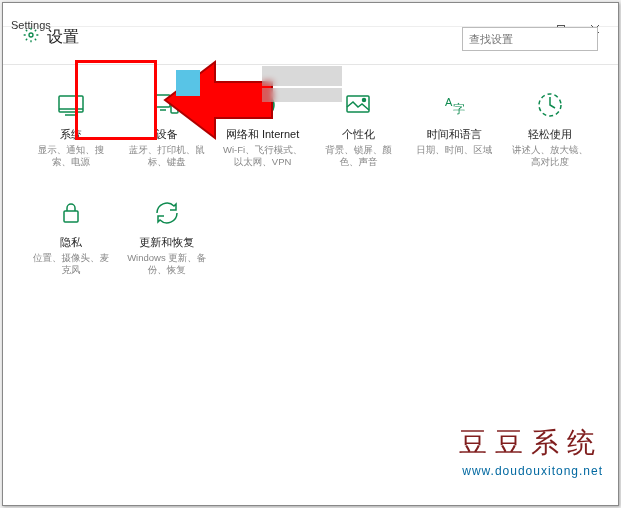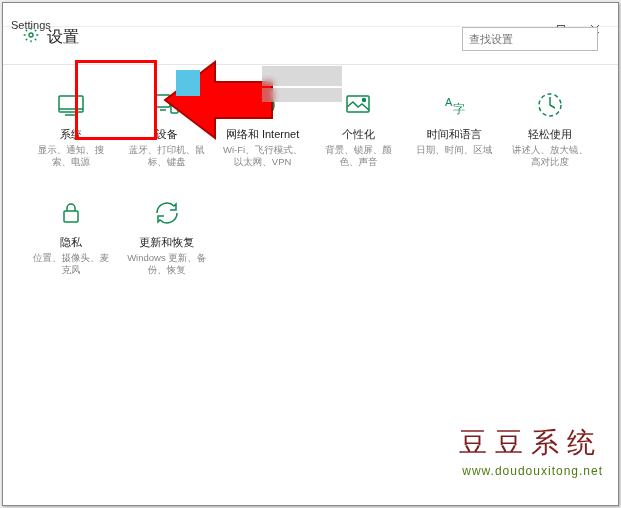--- a/index.html
+++ b/index.html
@@ -14,21 +14,21 @@
 .search { width: 136px; height: 24px; border: 1px solid #bbb; padding: 2px 6px; font-size: 11px; }
 .content { flex: 1; padding: 20px 20px 10px 20px; display: grid; grid-template-columns: repeat(6, 1fr); grid-auto-rows: 100px; gap: 8px 0; }
 .tile { display: flex; flex-direction: column; align-items: center; text-align: center; cursor: pointer; padding: 4px 2px; }
 .tile-icon { width: 32px; height: 32px; margin-bottom: 6px; }
 .tile-title { font-size: 11px; color: #222; margin-bottom: 2px; }
 .tile-desc { font-size: 9.5px; color: #888; line-height: 1.3; padding: 0 4px; }
 .highlight-box { position: absolute; border: 3px solid #ff0000; pointer-events: none; }
 .arrow { position: absolute; pointer-events: none; }
 .watermark { position: absolute; right: 18px; bottom: 30px; text-align: right; pointer-events: none; }
 .watermark .main { font-size: 28px; color: #7f1d1d; font-family: "KaiTi", "STKaiti", serif; letter-spacing: 8px; }
-.watermark .sub { font-size: 12px; color: #4d7c0f; margin-top: 2px; letter-spacing: 1px; }
+.watermark .sub { font-size: 12px; color: #0369a1; margin-top: 2px; letter-spacing: 1px; }
 .blur1 { position: absolute; background: rgba(180,180,180,0.5); backdrop-filter: blur(3px); }
 </style>
 </head>
 <body>
 
 <div class="window">
 
   <div class="titlebar">
     <span>Settings</span>
     <span class="spacer"></span>

